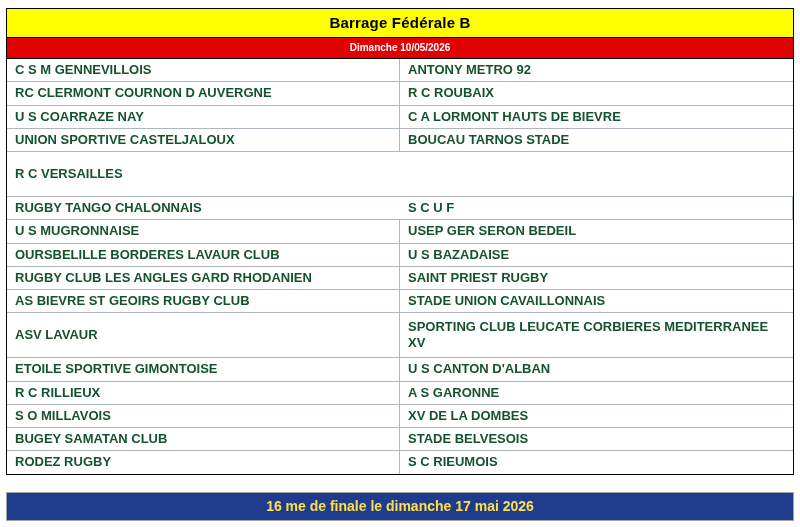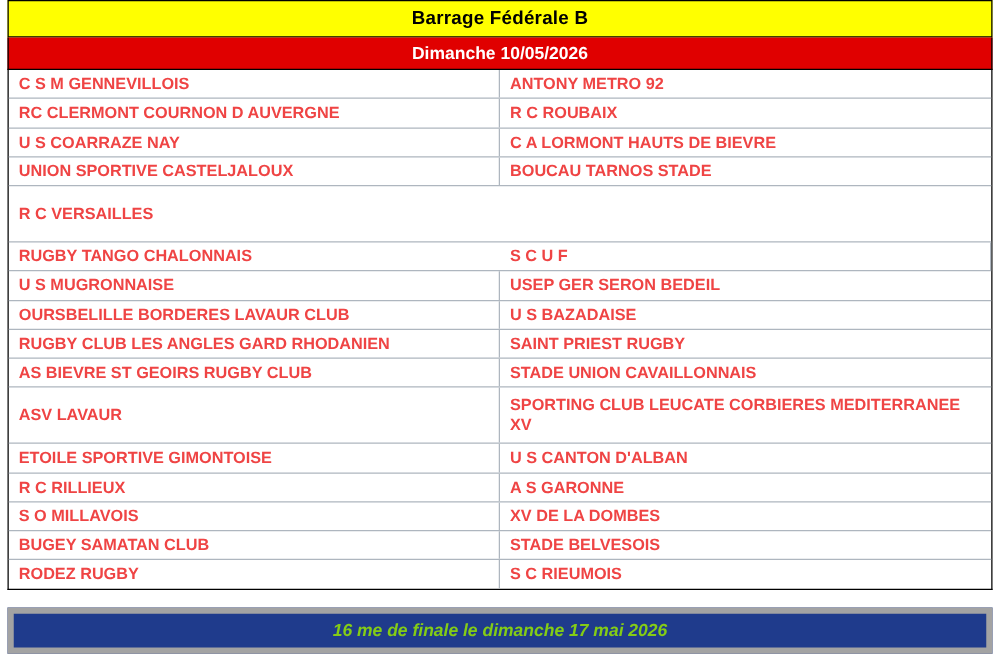--- a/index.html
+++ b/index.html
@@ -15,20 +15,21 @@
   }
   .page {
     position: relative;
     width: 800px;
     height: 527px;
     box-sizing: border-box;
     background: #ffffff;
     display: flex;
     flex-direction: column;
     padding: 0;
+    justify-content: center;
   }
   .band-top {
     height: 8px;
     background: #ffffff;
   }
   
   .title-bar {
     margin: 0 6px;
     background: #ffff00;
     border: 1px solid #000000;
@@ -40,21 +41,21 @@
     letter-spacing: 0.2px;
   }
   
   .date-bar {
     margin: 0 6px;
     background: #e00000;
     border: 1px solid #000000;
     border-top: none;
     text-align: center;
     font-weight: bold;
-    font-size: 14px;
+    font-size: 10px;
     color: #ffffff;
     padding: 4px 0 5px 0;
   }
   .fixtures {
     margin: 0 6px;
     border: 1px solid #000000;
     border-top: none;
     box-sizing: border-box;
     background: #ffffff;
   }
@@ -64,47 +65,46 @@
     min-height: 22px;
   }
   .fixture-row:last-child {
     border-bottom: none;
   }
   .team {
     box-sizing: border-box;
     width: 50%;
     font-size: 13px;
     font-weight: bold;
-    color: #ef4444;
+    color: #14532d;
     padding: 3px 6px 3px 8px;
     display: flex;
     align-items: center;
     line-height: 1.25;
   }
   .team.home {
     border-right: 1px solid #aeb6bf;
   }
   .fixture-row.tall {
     min-height: 44px;
   }
   .spacer {
     flex: 1 1 auto;
     background: #ffffff;
     min-height: 8px;
   }
   .footer-bar {
     margin: 0 6px 6px 6px;
     background: #1f3b8c;
-    border: 5px solid #a3a3a3;
+    border: 1px solid #a3a3a3;
     text-align: center;
     font-weight: bold;
     font-size: 14px;
-    color: #84cc16;
+    color: #fde047;
     padding: 5px 0 6px 0;
-    font-style: italic;
   }
   .footer-wrap {
     padding-top: 6px;
   }
 </style>
 </head>
 <body>
 
 <div class="page">
 

